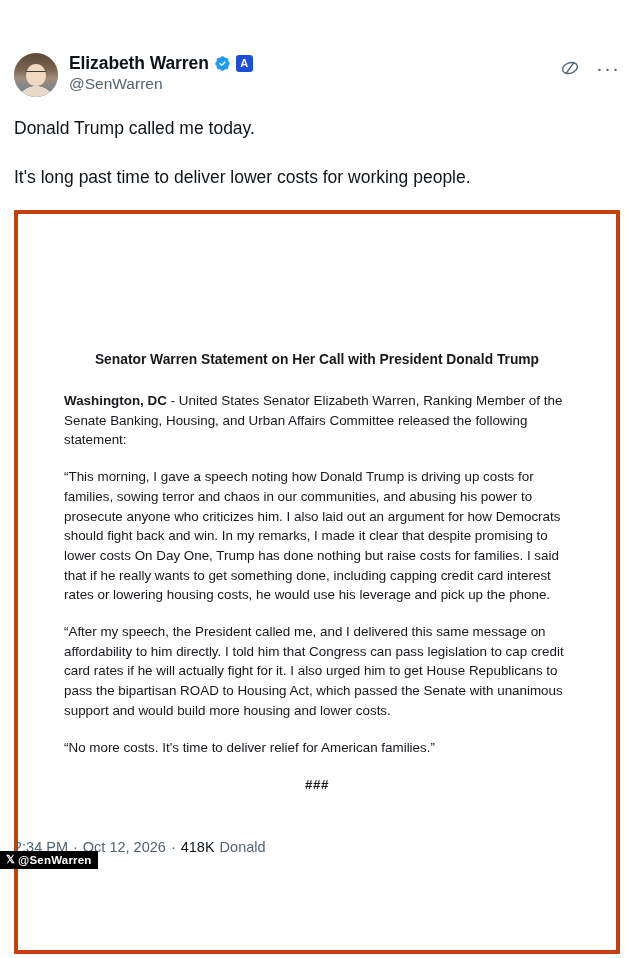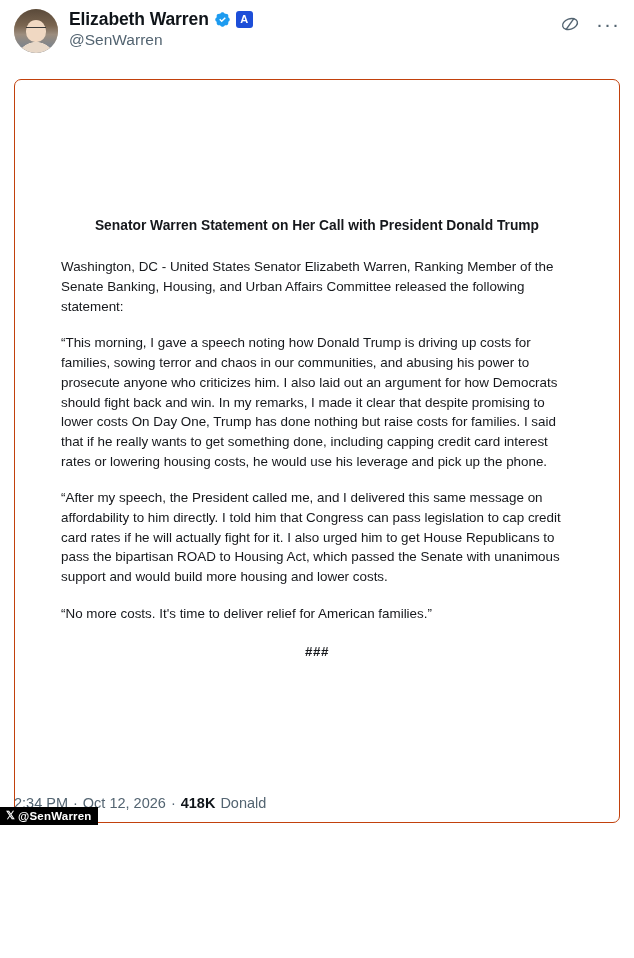--- a/index.html
+++ b/index.html
@@ -15,20 +15,21 @@
     position: relative;
     overflow: hidden;
   }
 
   .tweet {
     position: relative;
     width: 634px;
     height: 825px;
     box-sizing: border-box;
     padding: 8px 14px 0 14px;
+    margin-top: 44px;
   }
 
   
   .tweet-header {
     display: flex;
     align-items: flex-start;
     position: relative;
     height: 52px;
   }
   .avatar {
@@ -132,22 +133,22 @@
     color: #0f1419;
   }
   .tweet-text p {
     margin: 0 0 24px 0;
   }
   .tweet-text p:last-child { margin-bottom: 0; }
 
   
   .media-card {
     margin-top: 19px;
-    border: 1px solid #c2410c;
-    border-radius: 7px;
+    border: 4px solid #c2410c;
+    border-radius: 1px;
     background: #fff;
     height: 744px;
     box-sizing: border-box;
     overflow: hidden;
     position: relative;
   }
   .doc {
     position: absolute;
     left: 0; right: 0;
     top: 136px;
@@ -159,42 +160,42 @@
   .doc-title {
     text-align: center;
     font-weight: bold;
     font-size: 13.8px;
     margin-bottom: 21px;
   }
   .doc p {
     margin: 0 0 17px 0;
     text-align: left;
   }
-  .doc .lead b { font-weight: normal; }
+  .doc .lead b { font-weight: bold; }
   .doc .hash {
     text-align: center;
     font-weight: bold;
     margin-top: 18px;
     letter-spacing: 0.5px;
   }
 
   
   .tweet-footer {
     position: absolute;
     left: 14px;
     bottom: 14px;
     font-size: 14.5px;
     color: #536471;
     display: flex;
     align-items: flex-start;
     gap: 5px;
   }
   .tweet-footer .views-count {
     color: #0f1419;
-    font-weight: bold;
+    font-weight: normal;
   }
 
   .watermark {
     position: absolute;
     left: 0;
     bottom: 0;
     background: #000;
     color: #fff;
     font-size: 11.5px;
     font-weight: bold;
@@ -239,20 +240,24 @@
       <span class="icon-btn">
         <svg viewBox="0 0 24 24" width="20" height="20" aria-hidden="true">
           <ellipse cx="12" cy="12" rx="9.2" ry="6.2" fill="none" stroke="#536471" stroke-width="1.7" transform="rotate(-20 12 12)"></ellipse>
           <line x1="7" y1="19" x2="17" y2="5" stroke="#536471" stroke-width="1.7"></line>
         </svg>
       </span>
       <span class="icon-btn dots">···</span>
     </div>
   </div>
 
+  <div class="tweet-text">
+    <p>Donald Trump called me today.</p>
+    <p>It's long past time to deliver lower costs for working people.</p>
+  </div>
 
   <div class="media-card">
     <div class="doc">
       <div class="doc-title">Senator Warren Statement on Her Call with President Donald Trump</div>
       <p class="lead"><b>Washington, DC</b><span> - United States Senator Elizabeth Warren, Ranking Member of the Senate Banking, Housing, and Urban Affairs Committee released the following statement:</span></p>
       <p>“This morning, I gave a speech noting how Donald Trump is driving up costs for families, sowing terror and chaos in our communities, and abusing his power to prosecute anyone who criticizes him. I also laid out an argument for how Democrats should fight back and win. In my remarks, I made it clear that despite promising to lower costs On Day One, Trump has done nothing but raise costs for families. I said that if he really wants to get something done, including capping credit card interest rates or lowering housing costs, he would use his leverage and pick up the phone.</p>
       <p>“After my speech, the President called me, and I delivered this same message on affordability to him directly. I told him that Congress can pass legislation to cap credit card rates if he will actually fight for it. I also urged him to get House Republicans to pass the bipartisan ROAD to Housing Act, which passed the Senate with unanimous support and would build more housing and lower costs.</p>
       <p>“No more costs. It's time to deliver relief for American families.”</p>
       <div class="hash">###</div>
     </div>

